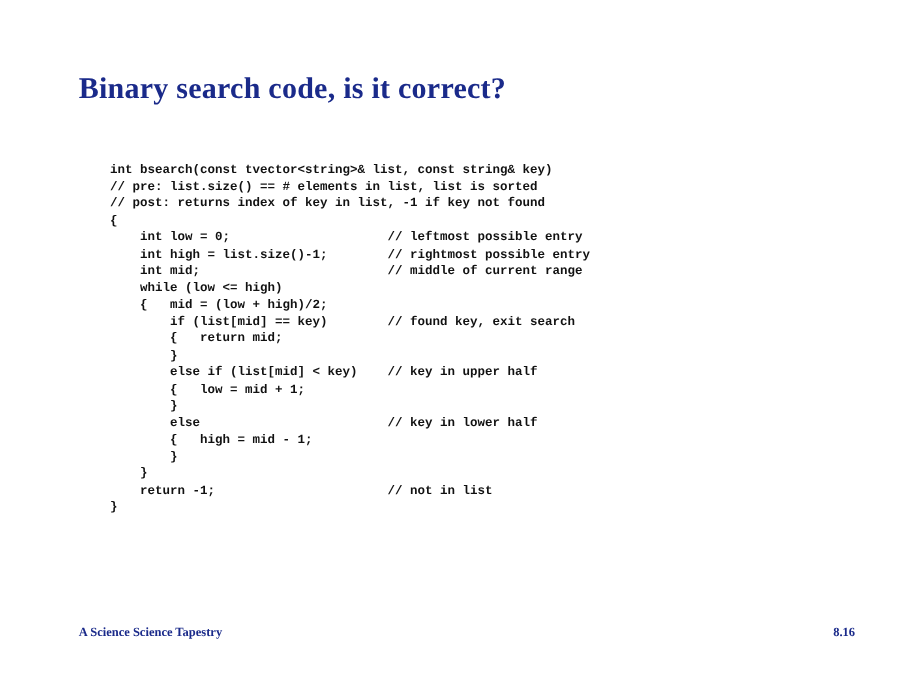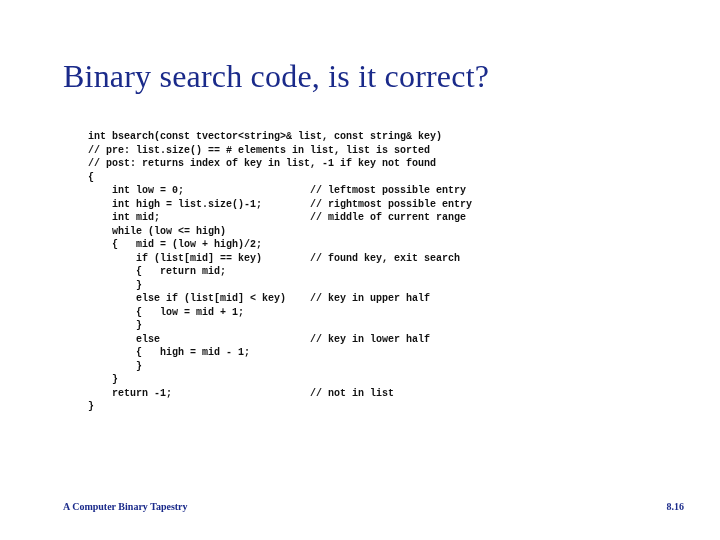--- a/index.html
+++ b/index.html
@@ -13,22 +13,22 @@
   .slide {
     position: relative;
     width: 720px;
     height: 540px;
     box-sizing: border-box;
   }
   .title {
     position: absolute;
     left: 63px;
     top: 58px;
-    font-size: 32px;
-    font-weight: normal;
+    font-size: 24px;
+    font-weight: bold;
     color: #1a2a8a;
     letter-spacing: 0.2px;
   }
   .code-block {
     position: absolute;
     left: 88px;
     top: 130px;
     font-family: "Courier New", Courier, monospace;
     font-size: 10px;
     font-weight: bold;
@@ -74,16 +74,16 @@
         else if (list[mid] &lt; key)    // key in upper half
         {   low = mid + 1;
         }
         else                         // key in lower half
         {   high = mid - 1;
         }
     }
     return -1;                       // not in list
 }</div>
 
-  <div class="footer-left">A Computer Binary Tapestry</div>
+  <div class="footer-left">A Science Science Tapestry</div>
 
   <div class="footer-right">8.16</div>
 </div>
 
 </body></html>

